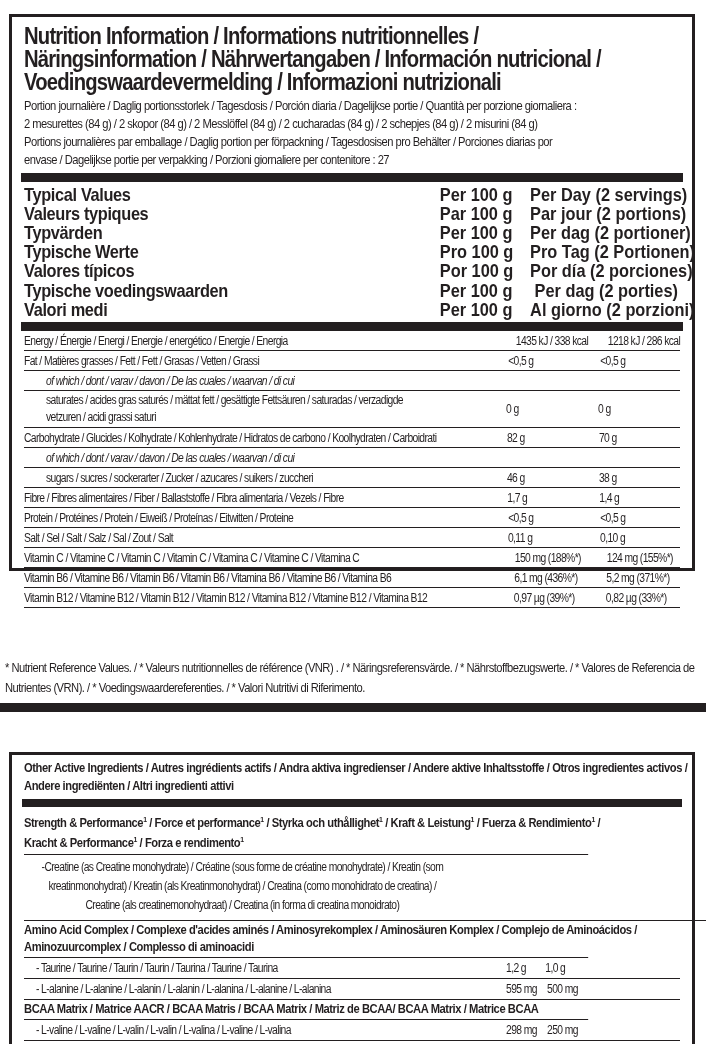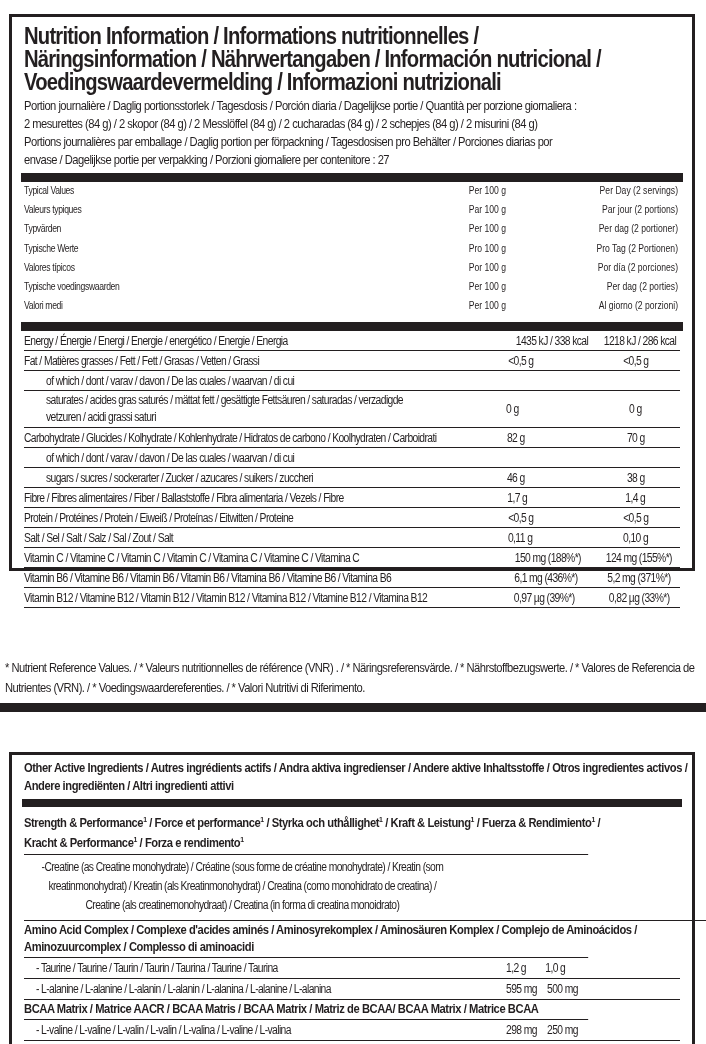--- a/index.html
+++ b/index.html
@@ -14,38 +14,38 @@
   .title {
     font-weight: bold; font-size: 23px; line-height: 23px; letter-spacing: -0.9px;
     transform: scaleX(0.88); transform-origin: left; white-space: nowrap;
     margin: 2px 0 3px 0;
   }
   .serving {
     font-size: 13px; line-height: 18px; letter-spacing: -0.6px;
     transform: scaleX(0.86); transform-origin: left; white-space: nowrap;
   }
   .blackbar { height: 9px; background: #231f20; margin: 4px -3px 0 -3px; }
-  .head-row { display: flex; height: 19.2px; font-weight: normal; font-size: 10px; }
+  .head-row { display: flex; height: 19.2px; font-weight: bold; font-size: 19px; align-items: center; }
   .head-row .lbl { width: 405px; transform: scaleX(0.86); transform-origin: left; white-space: nowrap; letter-spacing: -0.4px; }
   .head-row .v1 { width: 77px; text-align: right; transform: scaleX(0.86); transform-origin: right; white-space: nowrap; }
   .head-row .v2 { width: 172px; text-align: right; transform: scaleX(0.86); transform-origin: right; white-space: nowrap; }
   .heads { padding: 3px 0 3px 0; }
 
   .ntab { width: 100%; border-collapse: collapse; margin-top: 0; }
   .ntab td {
     font-size: 12px; height: 19px; padding: 0; vertical-align: middle;
     border-bottom: 1px solid #231f20; white-space: nowrap; letter-spacing: -0.7px; margin-left: 36px;
   }
   .ntab td.lbl { width: 440px; }
   .ntab td.v1 { width: 40px; }
-  .ntab td.v2 { text-align: center; }
+  .ntab td.v2 { text-align: left; padding-left: 8px; }
   .sx { display: inline-block; transform: scaleX(0.86); transform-origin: left; }
   .sxr { display: inline-block; transform: scaleX(0.86); transform-origin: right; }
   .ind { padding-left: 22px !important; }
-  .it { }
+  .it { font-style: italic; }
   .tall td { height: 36px; }
   .tall .sx { line-height: 17px; white-space: normal; width: 420px; }
   .footnote {
     position: absolute; left: 5px; top: 658px; width: 700px;
     font-size: 13px; line-height: 20px; letter-spacing: -0.6px;
     transform: scaleX(0.86); transform-origin: left; white-space: nowrap;
   }
   .sep { position: absolute; left: 0; top: 703px; width: 706px; height: 9px; background: #231f20; }
   .panel2 {
     position: absolute; left: 9px; top: 752px; width: 686px; height: 324px;

